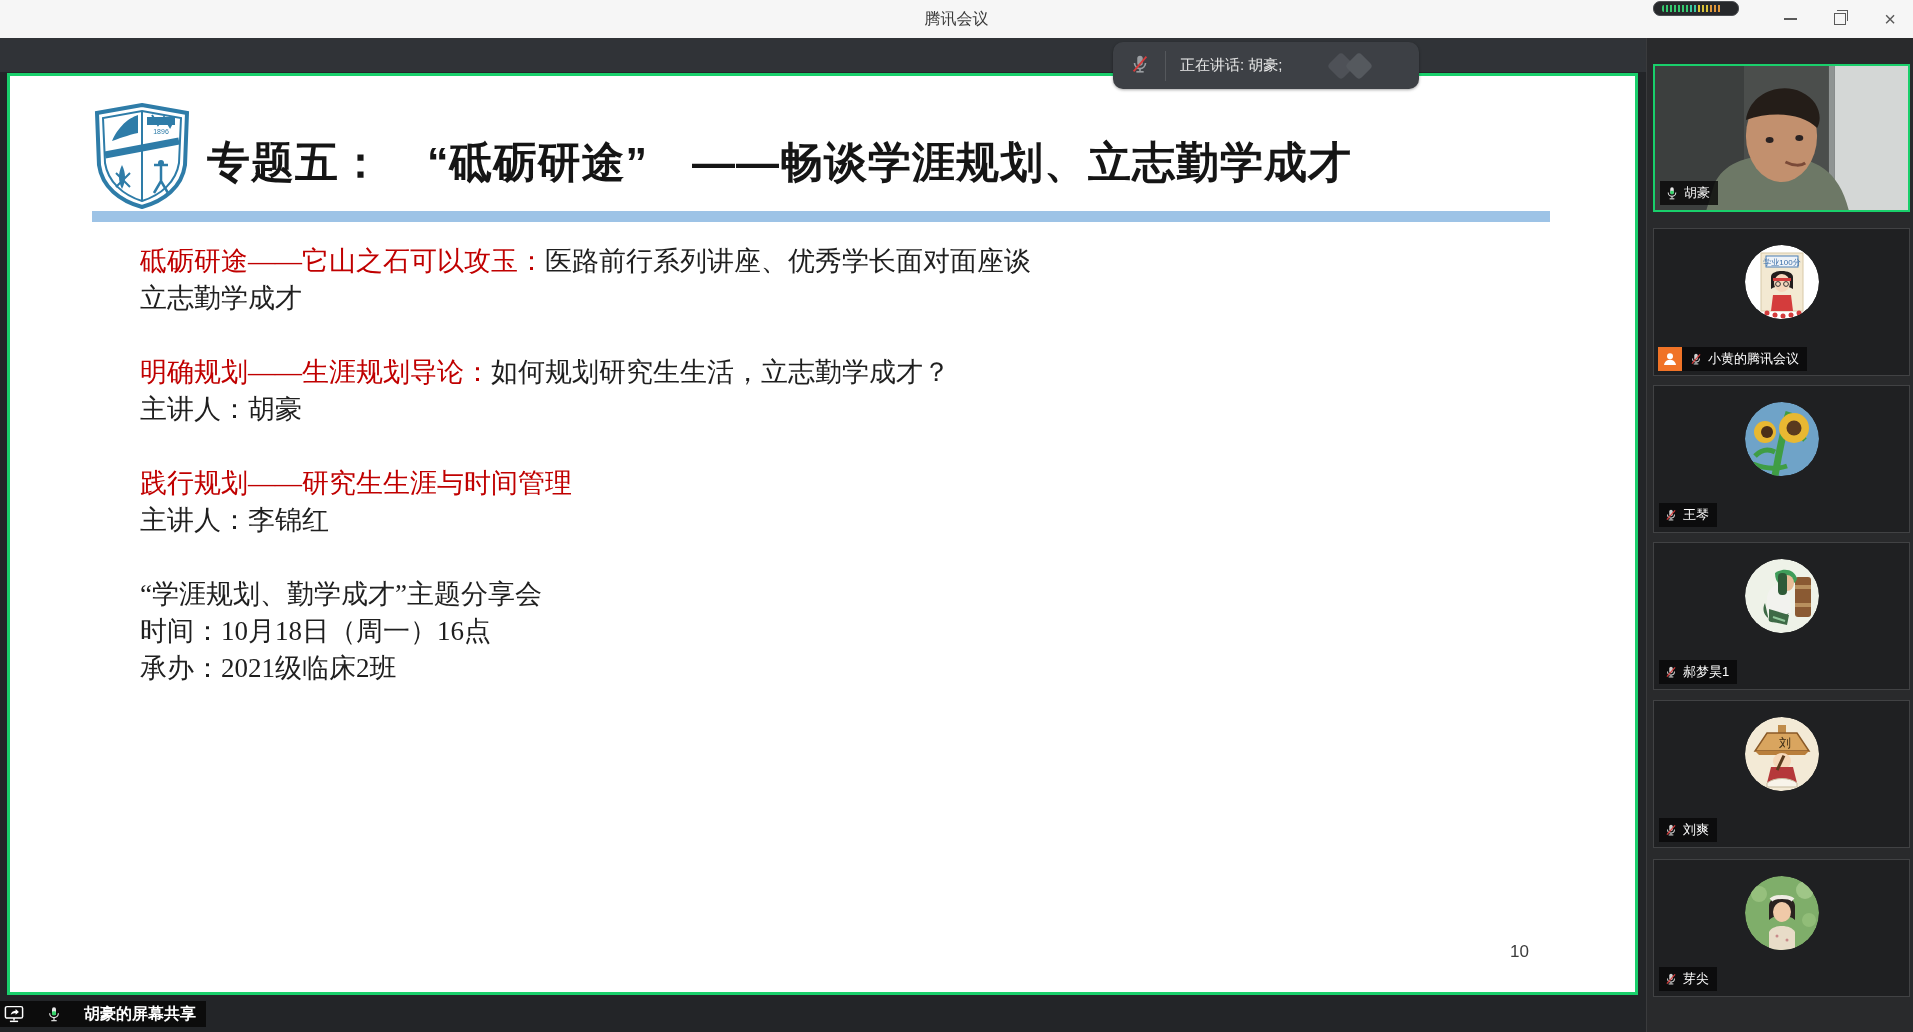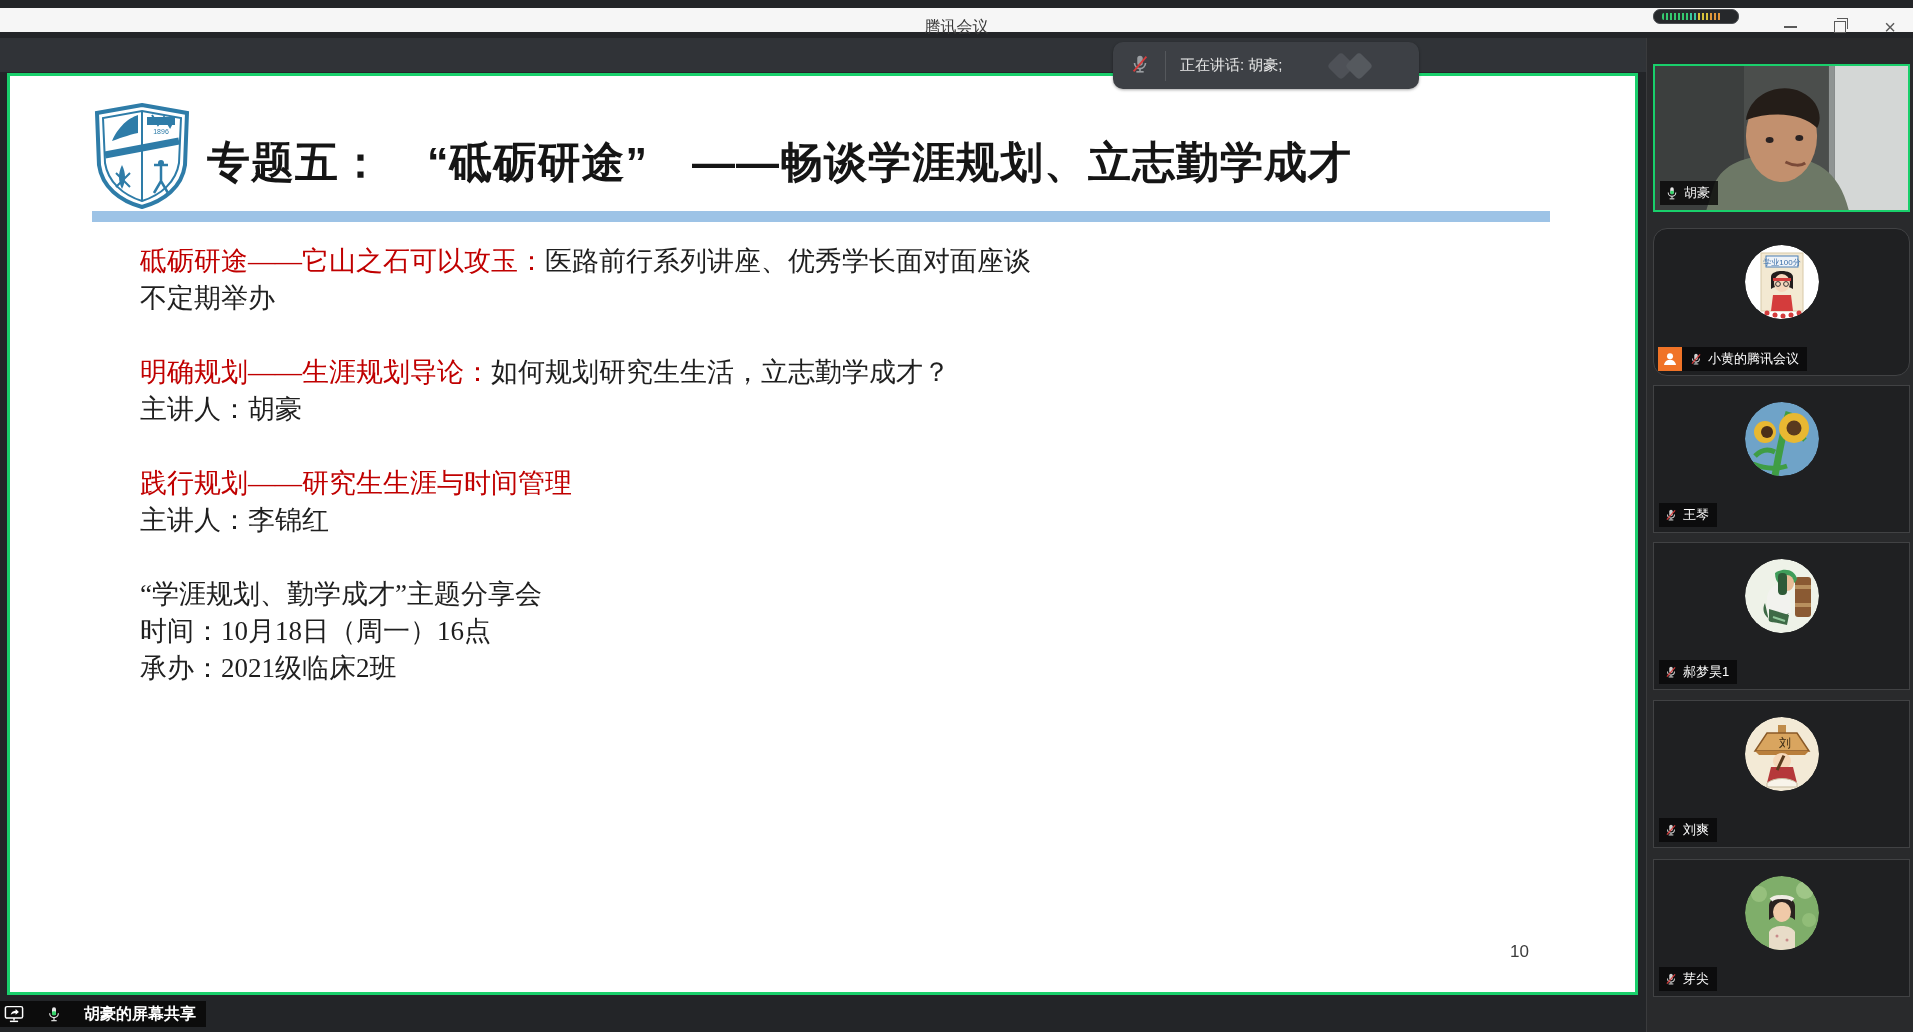--- a/index.html
+++ b/index.html
@@ -1,20 +1,20 @@
 <!DOCTYPE html>
 <html><head>
 <meta charset="utf-8">
 <style>
   html,body{margin:0;padding:0;background:#111;}
   .stage{position:relative;width:1913px;height:1032px;overflow:hidden;
          font-family:"Liberation Sans",sans-serif;background:#232528;}
 
   
-  .titlebar{position:absolute;left:0;top:8px;width:1913px;height:24px;background:#f6f6f6;}
+  .titlebar{position:absolute;left:0;top:0;width:1913px;height:38px;background:#f6f6f6;}
   .titlebar .wtitle{position:absolute;left:0;right:0;top:0;height:38px;line-height:38px;
                     text-align:center;font-size:16px;color:#3a3a3a;}
   .wcontrols{position:absolute;right:8px;top:0;height:38px;display:flex;align-items:center;gap:26px;}
   .wbtn{width:26px;height:26px;display:flex;align-items:center;justify-content:center;cursor:default;}
   .ic-min{width:13px;height:2px;background:#5a5a5a;}
   .ic-restore{position:relative;width:10px;height:10px;border:1.5px solid #5a5a5a;background:#f6f6f6;}
   .ic-restore::before{content:"";position:absolute;left:2px;top:-4.5px;width:10px;height:10px;
                       border:1.5px solid #5a5a5a;border-bottom:none;border-left:none;}
   .ic-close{font-size:20px;color:#5a5a5a;line-height:20px;}
   .meter{position:absolute;left:1653px;top:1px;width:84px;height:13px;background:#26282b;
@@ -142,21 +142,21 @@
         <path d="M62 62 L76 62 M69 62 L69 78 M62 90 L69 78 L76 90" fill="none" stroke="#2e7ca8" stroke-width="2.5"></path>
         <circle cx="69" cy="60" r="3" fill="#2e7ca8"></circle>
       </svg>
 
       <div class="slide-title">专题五：　“砥砺研途”　——畅谈学涯规划、立志勤学成才</div>
       <div class="blue-bar"></div>
 
       <div class="slide-text">
         <div class="para">
           <div class="line"><span class="red">砥砺研途——它山之石可以攻玉：</span><span>医路前行系列讲座、优秀学长面对面座谈</span></div>
-          <div class="line">不定期举办</div>
+          <div class="line">立志勤学成才</div>
         </div>
         <div class="para">
           <div class="line"><span class="red">明确规划——生涯规划导论：</span><span>如何规划研究生生活，立志勤学成才？</span></div>
           <div class="line">主讲人：胡豪</div>
         </div>
         <div class="para">
           <div class="line"><span class="red">践行规划——研究生生涯与时间管理</span></div>
           <div class="line">主讲人：李锦红</div>
         </div>
         <div class="para">
@@ -207,21 +207,21 @@
           <rect x="9" y="2" width="6" height="12" rx="3" fill="#e8e8e8"></rect>
           <rect x="9" y="8" width="6" height="6" rx="2" fill="#35d46a"></rect>
           <path d="M5.5 11 a6.5 6.5 0 0 0 13 0" fill="none" stroke="#e8e8e8" stroke-width="1.8"></path>
           <line x1="12" y1="17.5" x2="12" y2="21" stroke="#e8e8e8" stroke-width="1.8"></line>
           <line x1="8" y1="22" x2="16" y2="22" stroke="#e8e8e8" stroke-width="1.8"></line>
         </svg>
         <span class="pname">胡豪</span>
       </div>
     </div>
 
-    <div class="tile" style="top:190px;border-radius:14px;">
+    <div class="tile" style="top:190px;">
       <div class="avatar">
         <svg width="74" height="74" viewBox="0 0 74 74">
           <circle cx="37" cy="37" r="37" fill="#ffffff"></circle>
           <rect x="16" y="8" width="42" height="58" fill="#f3e9d2" stroke="#d8c9a8"></rect>
           <rect x="21" y="11" width="32" height="11" fill="#eef3f8" stroke="#4a7fb5"></rect>
           <text x="37" y="20" font-size="8" fill="#3a6ea8" text-anchor="middle" font-family="Liberation Sans,sans-serif">学业100分</text>
           <path d="M26 32 C26 24 48 24 48 32 L48 44 C42 40 32 40 26 44 Z" fill="#221c1c"></path>
           <ellipse cx="37" cy="38" rx="8" ry="9" fill="#f6d7bd"></ellipse>
           <rect x="28" y="33" width="18" height="3" fill="#d43c3c"></rect>
           <circle cx="33" cy="39" r="2.4" fill="none" stroke="#333" stroke-width="1"></circle>

